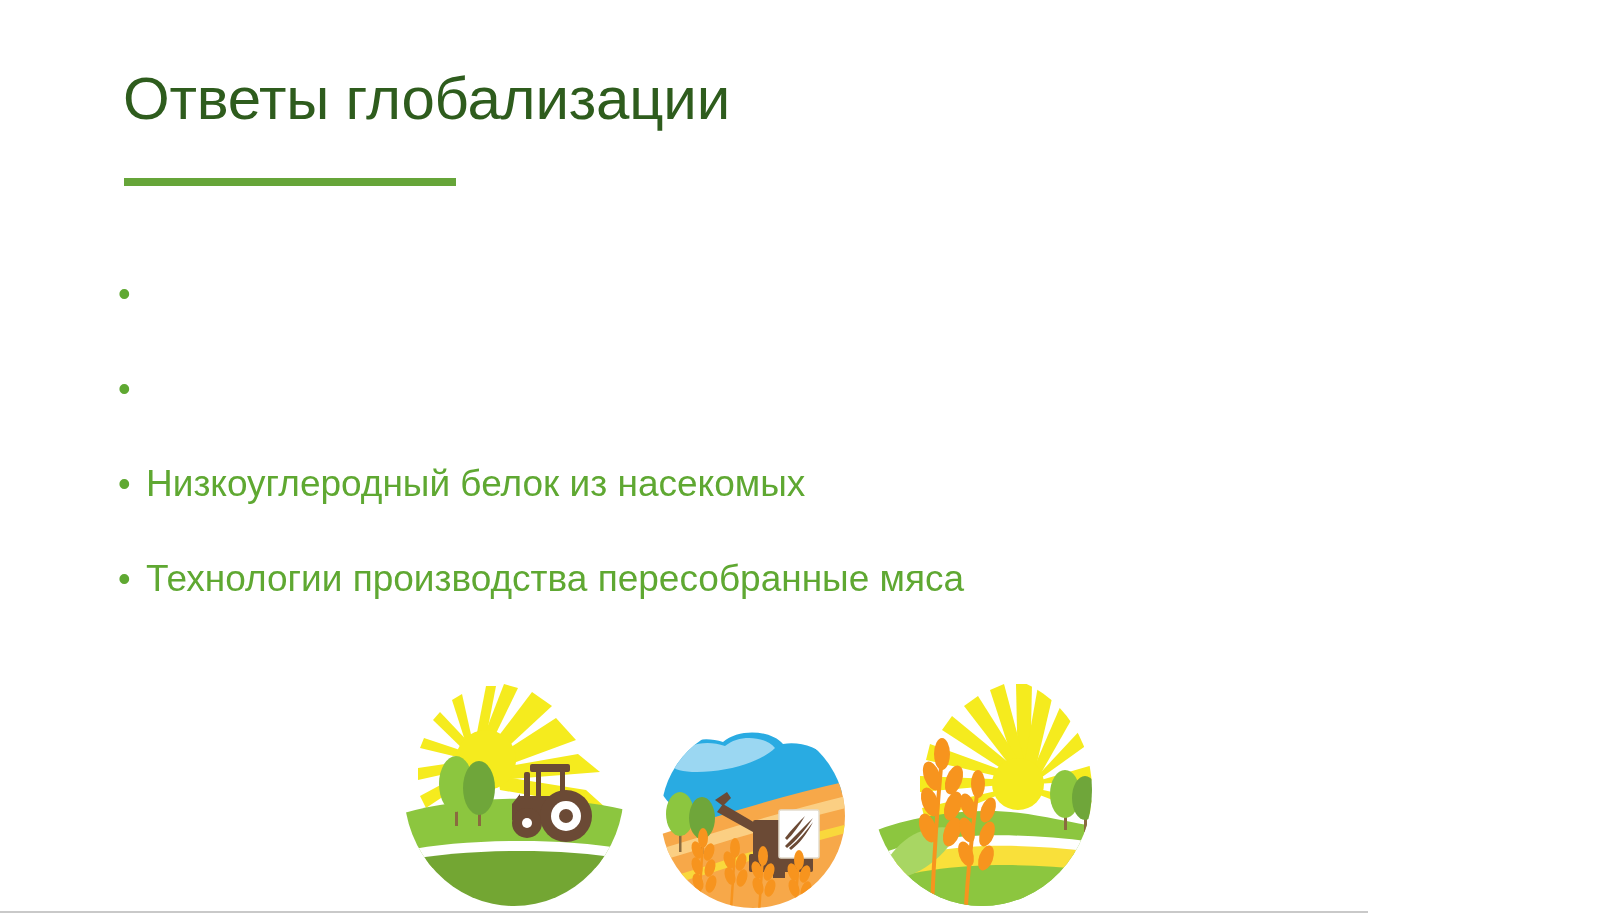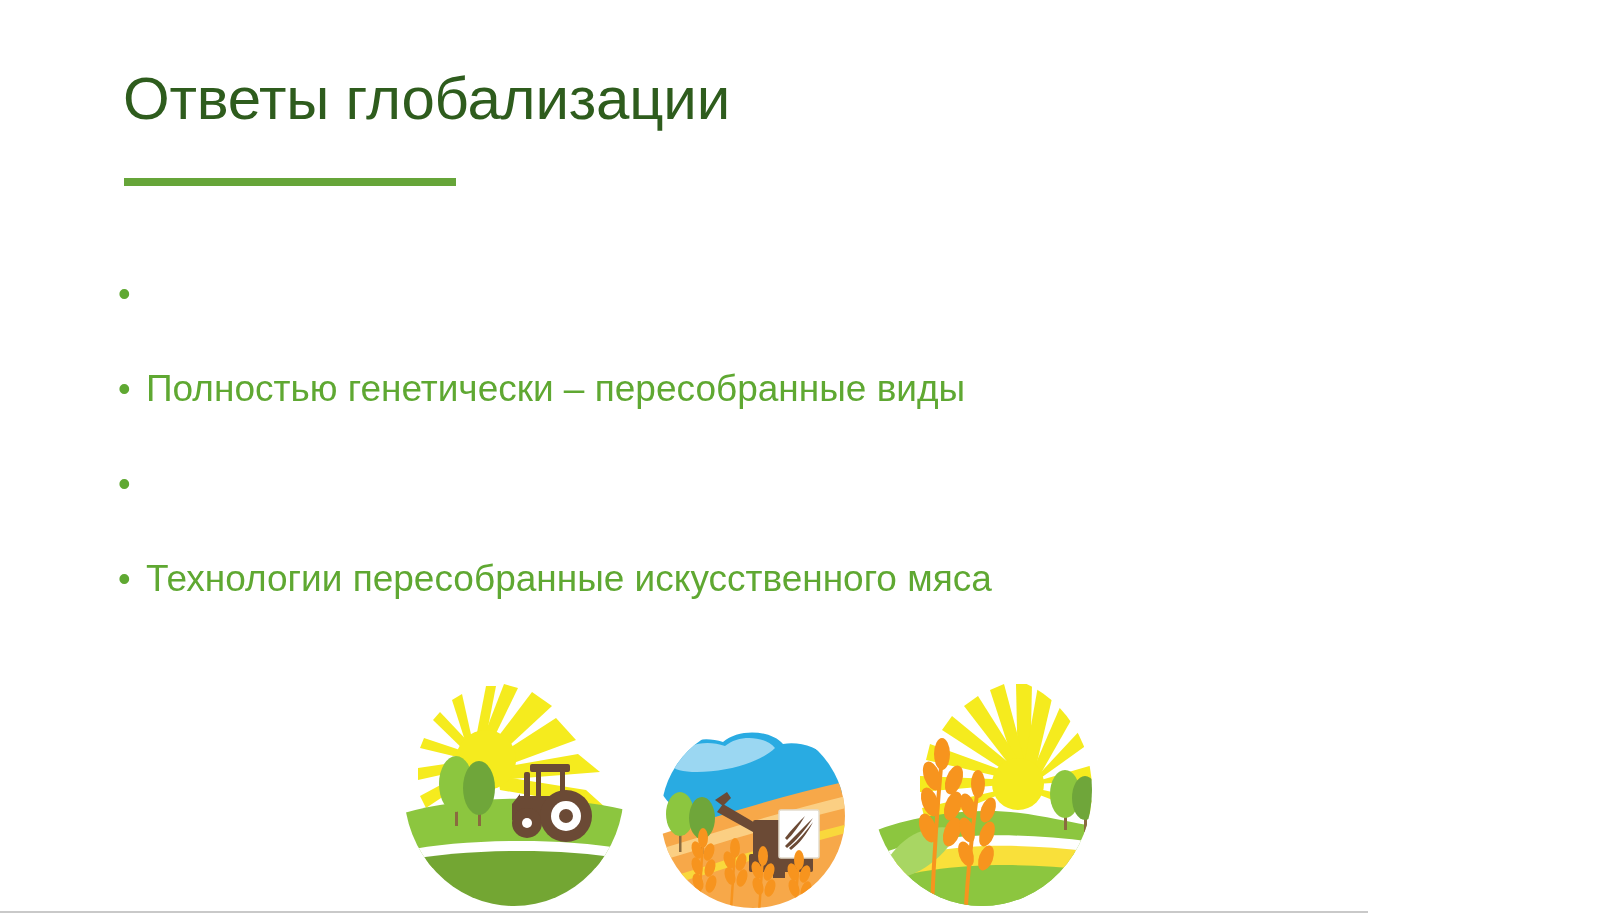--- a/index.html
+++ b/index.html
@@ -95,30 +95,30 @@
   <div id="title-rule"></div>
 
   <div id="bullets">
 
     <div class="bullet-row">
       <span class="bullet-dot">•</span>
     </div>
 
     <div class="bullet-row">
       <span class="bullet-dot">•</span>
-      <span class="bullet-text"> Полностью генетически – пересобранные виды</span>
     </div>
 
     <div class="bullet-row">
       <span class="bullet-dot">•</span>
+      <span class="bullet-text">Низкоуглеродный белок из насекомых</span>
     </div>
 
     <div class="bullet-row">
       <span class="bullet-dot">•</span>
-      <span class="bullet-text">Технологии пересобранные искусственного мяса</span>
+      <span class="bullet-text">Технологии производства пересобранные мяса</span>
     </div>
 
   </div>
 
   <div id="art">
 
     <div class="art-item" id="art-1">
       <svg viewBox="0 0 228 238" xmlns="http://www.w3.org/2000/svg">
         <defs>
           <clipPath id="clip1">

